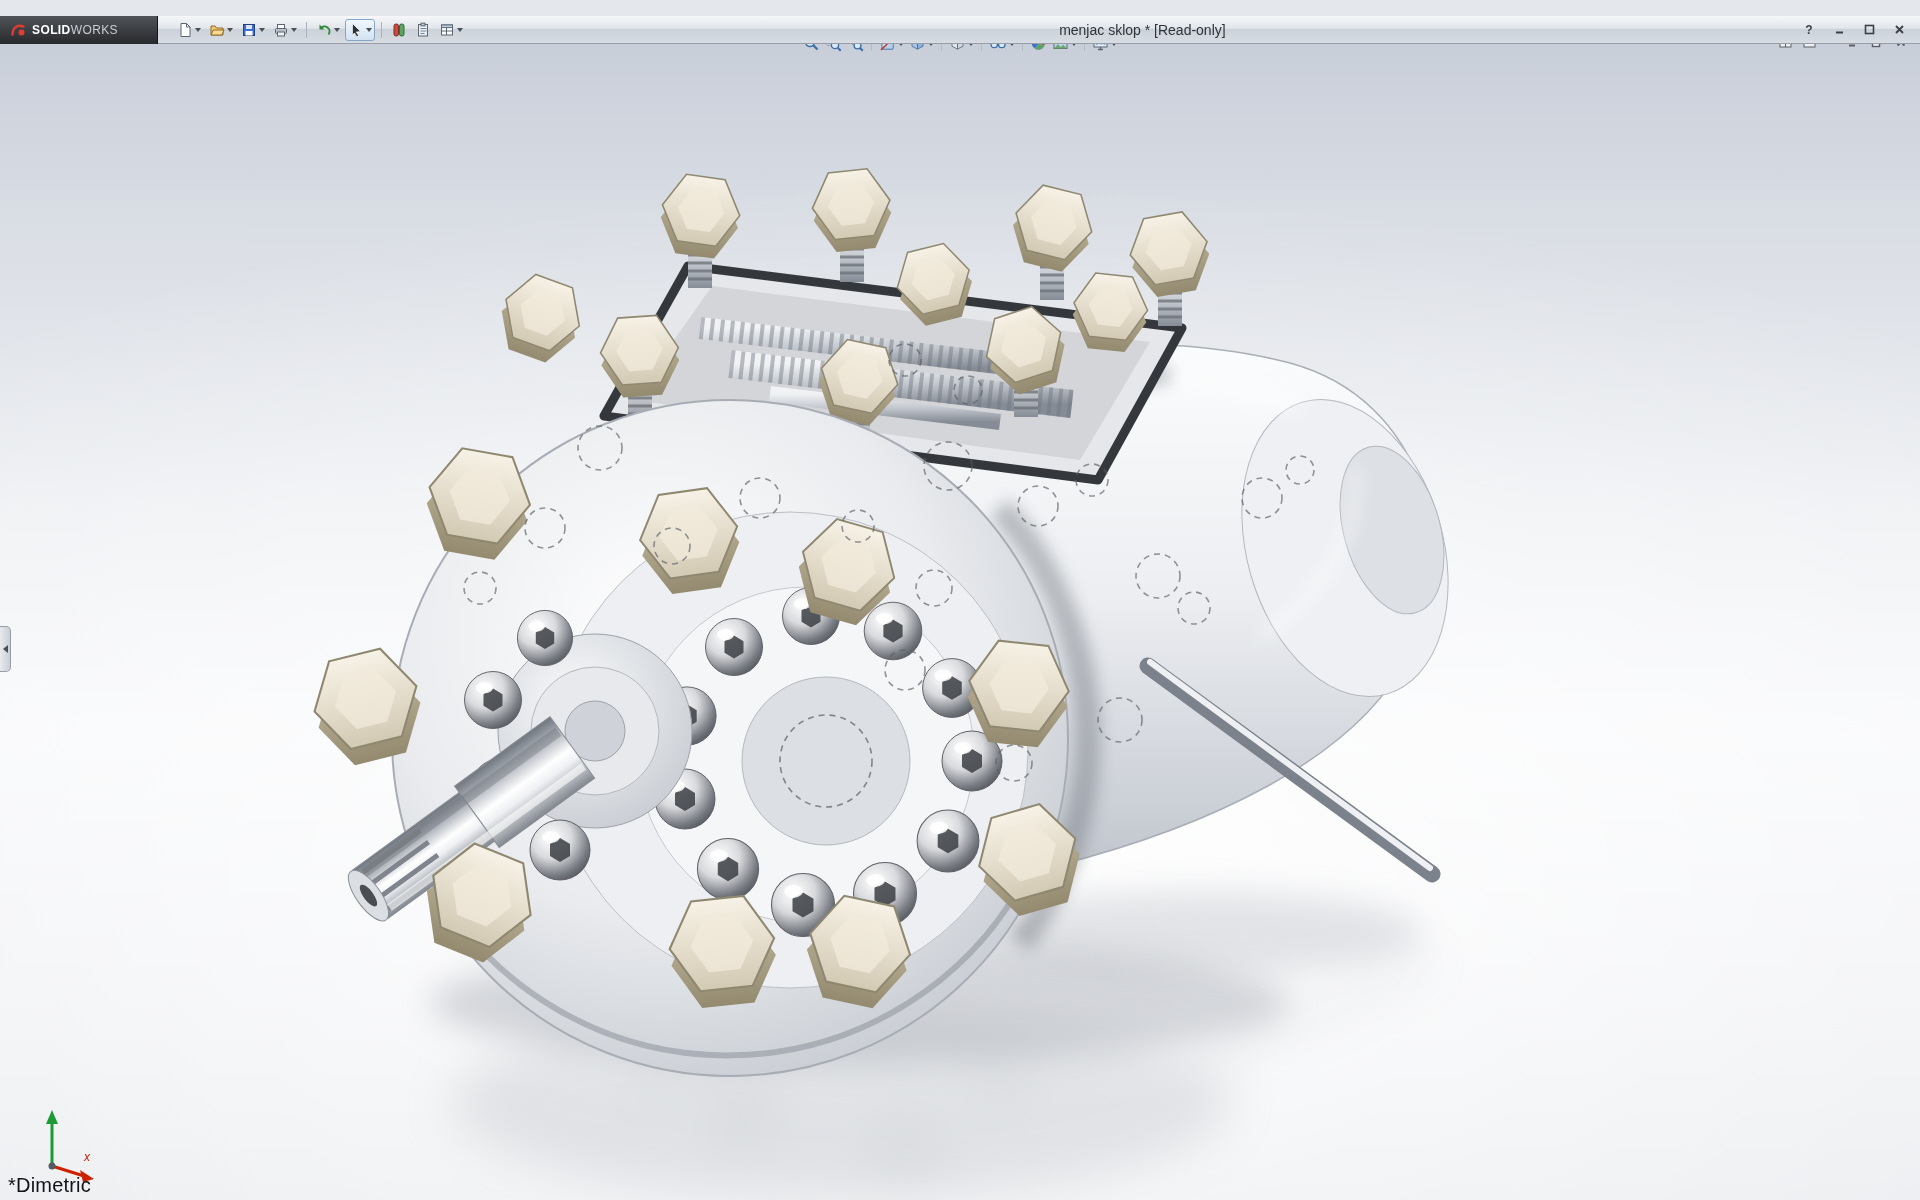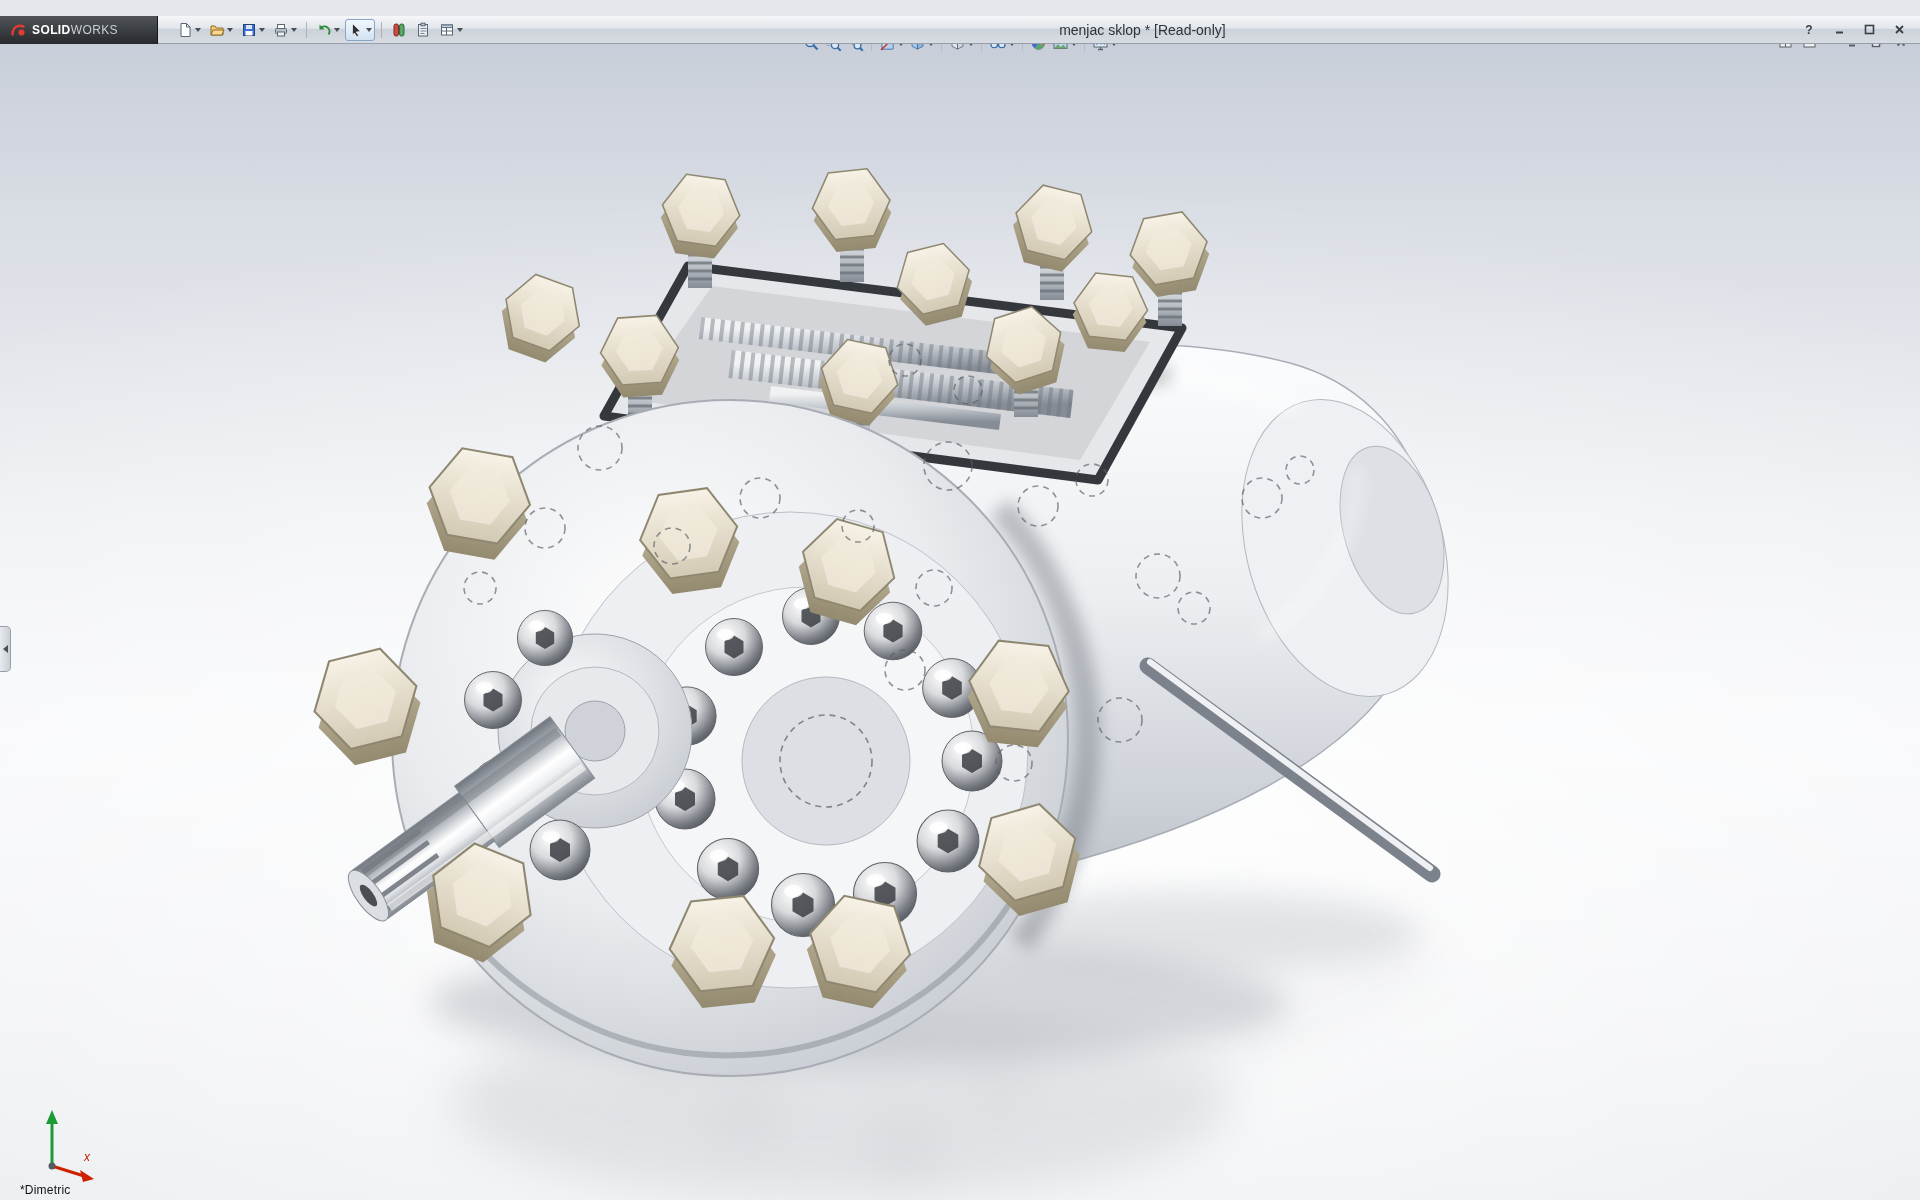--- a/index.html
+++ b/index.html
@@ -51,21 +51,21 @@
   .doc-gap { width:14px; }
 
   
   .panel-tab { position:absolute; left:0; top:598px; width:11px; height:46px;
     background:linear-gradient(90deg,#e7eaee,#c9cfd6); border:1px solid #979da6; border-left:none;
     border-radius:0 5px 5px 0; display:flex; align-items:center; justify-content:center; z-index:10; }
   .panel-tab::after { content:""; width:0; height:0; border-top:4px solid transparent;
     border-bottom:4px solid transparent; border-right:5px solid #4a4f55; }
   .triad-x-label { position:absolute; left:84px; bottom:36px; color:#c21f00; font-size:12px;
     font-style:italic; z-index:11; }
-  .orientation { position:absolute; left:20px; bottom:3px; font-size:12px; color:#101317;
+  .orientation { position:absolute; left:8px; bottom:3px; font-size:20px; color:#101317;
     z-index:11; letter-spacing:.2px; }
 </style>
 </head>
 <body>
 
 <div class="app">
 
   <div class="titlebar">
     <div class="brand">
       <svg width="16" height="16" viewBox="0 0 16 16">

